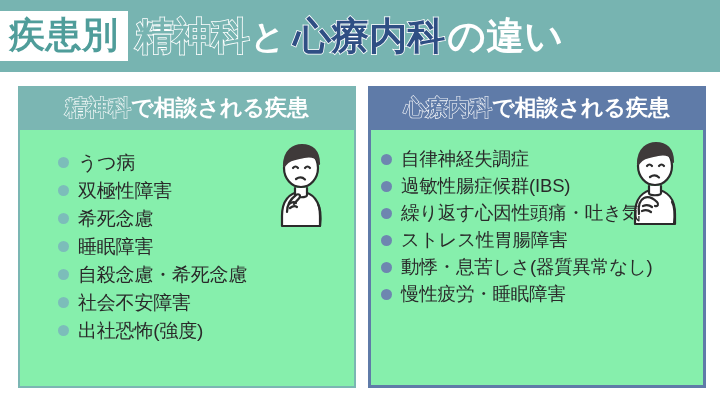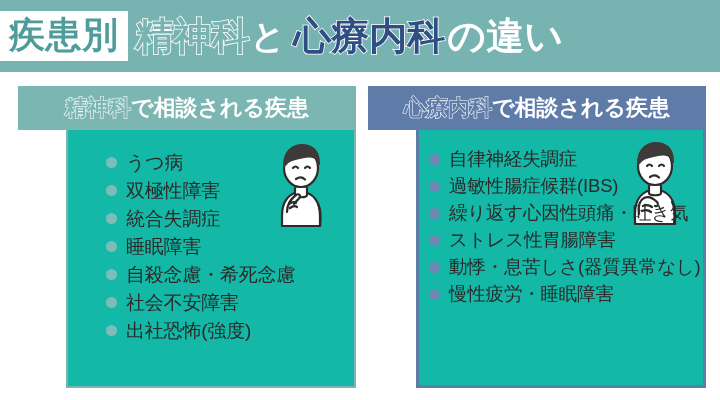--- a/index.html
+++ b/index.html
@@ -98,24 +98,23 @@
     paint-order: stroke fill;
   }
   .head-run.ghost-navy {
     color: #5f7ba8;
     -webkit-text-stroke: 1.1px #ffffff;
     paint-order: stroke fill;
   }
 
   .panel-body {
     flex: 1;
-    background: #14b8a6;
+    background: #86efac;
     position: relative;
     overflow: hidden;
-    margin-left: 48px;
   }
   .panel-left .panel-body {
     border: 2px solid #7bb6b3;
     border-top: none;
   }
   .panel-right .panel-body {
     border: 3px solid #5f7ba8;
     border-top: none;
   }
 
@@ -204,21 +203,21 @@
         <li class="item">
           <span class="bullet"></span>
           <span class="item-text">うつ病</span>
         </li>
         <li class="item">
           <span class="bullet"></span>
           <span class="item-text">双極性障害</span>
         </li>
         <li class="item">
           <span class="bullet"></span>
-          <span class="item-text">統合失調症</span>
+          <span class="item-text">希死念慮</span>
         </li>
         <li class="item">
           <span class="bullet"></span>
           <span class="item-text">睡眠障害</span>
         </li>
         <li class="item">
           <span class="bullet"></span>
           <span class="item-text">自殺念慮・希死念慮</span>
         </li>
         <li class="item">

